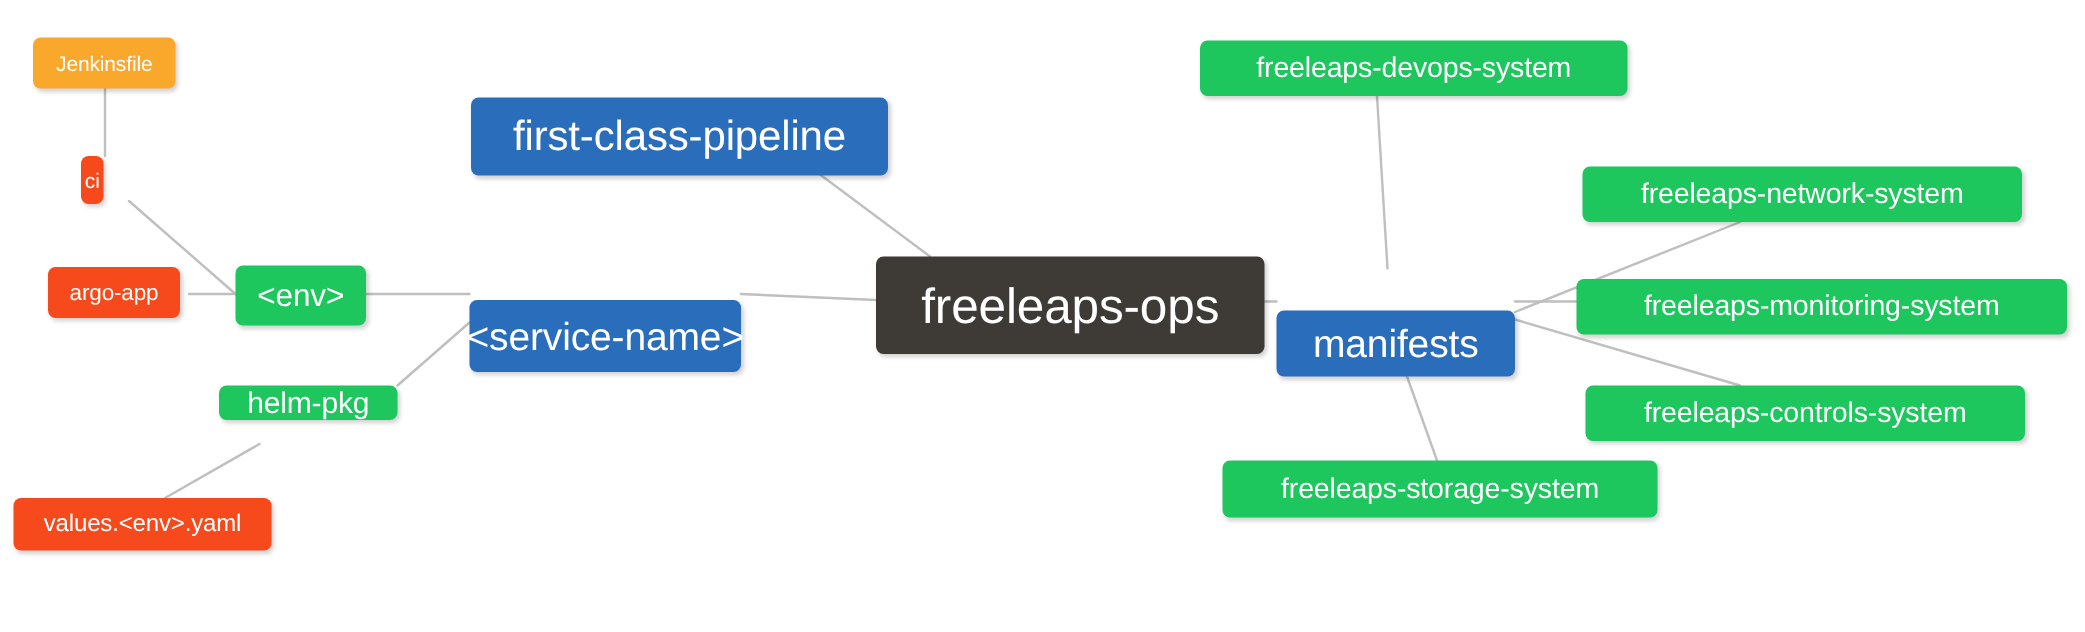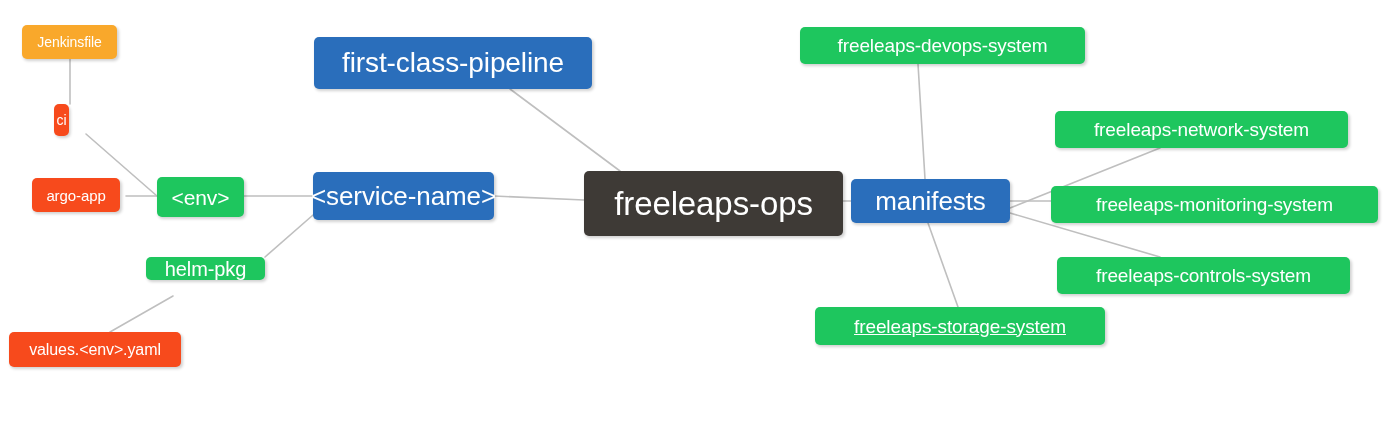--- a/index.html
+++ b/index.html
@@ -35,21 +35,21 @@
     border-radius: 5px;
     color: #ffffff;
     white-space: nowrap;
     line-height: 1;
     letter-spacing: -0.1px;
     box-shadow: 1.5px 2px 3px rgba(0,0,0,0.18);
     cursor: pointer;
     user-select: none;
   }
   .n-root   { background: #3e3a36; }
-  .n-blue   { background: #2a6ebb; }
+  .n-blue   { background: #2a6ebb; margin-top: 28px; }
   .n-green  { background: #1ec65e; }
   .n-orange { background: #f9a82b; }
   .n-red    { background: #f74a1c; }
 </style>
 </head>
 <body>
 
 <div id="mindmap">
   <svg id="edges" viewBox="0 0 1390 421" xmlns="http://www.w3.org/2000/svg">
       <line x1="70" y1="59" x2="70" y2="104" stroke="#bfbfbf" stroke-width="1.6" stroke-linecap="round"></line>
@@ -103,17 +103,17 @@
       </div>
       <div class="node n-green" style="left: 1055px; top: 111px; width: 293px; height: 37px; font-size: 19px;">
         <span>freeleaps-network-system</span>
       </div>
       <div class="node n-green" style="left: 1051px; top: 186px; width: 327px; height: 37px; font-size: 19px; justify-content: center;">
         <span>freeleaps-monitoring-system</span>
       </div>
       <div class="node n-green" style="left: 1057px; top: 257px; width: 293px; height: 37px; font-size: 19px;">
         <span>freeleaps-controls-system</span>
       </div>
-      <div class="node n-green" style="left: 815px; top: 307px; width: 290px; height: 38px; font-size: 19px; text-decoration: underline;">
+      <div class="node n-green" style="left: 815px; top: 307px; width: 290px; height: 38px; font-size: 19px;">
         <span>freeleaps-storage-system</span>
       </div>
     </div>
 </div>
 
 </body></html>

